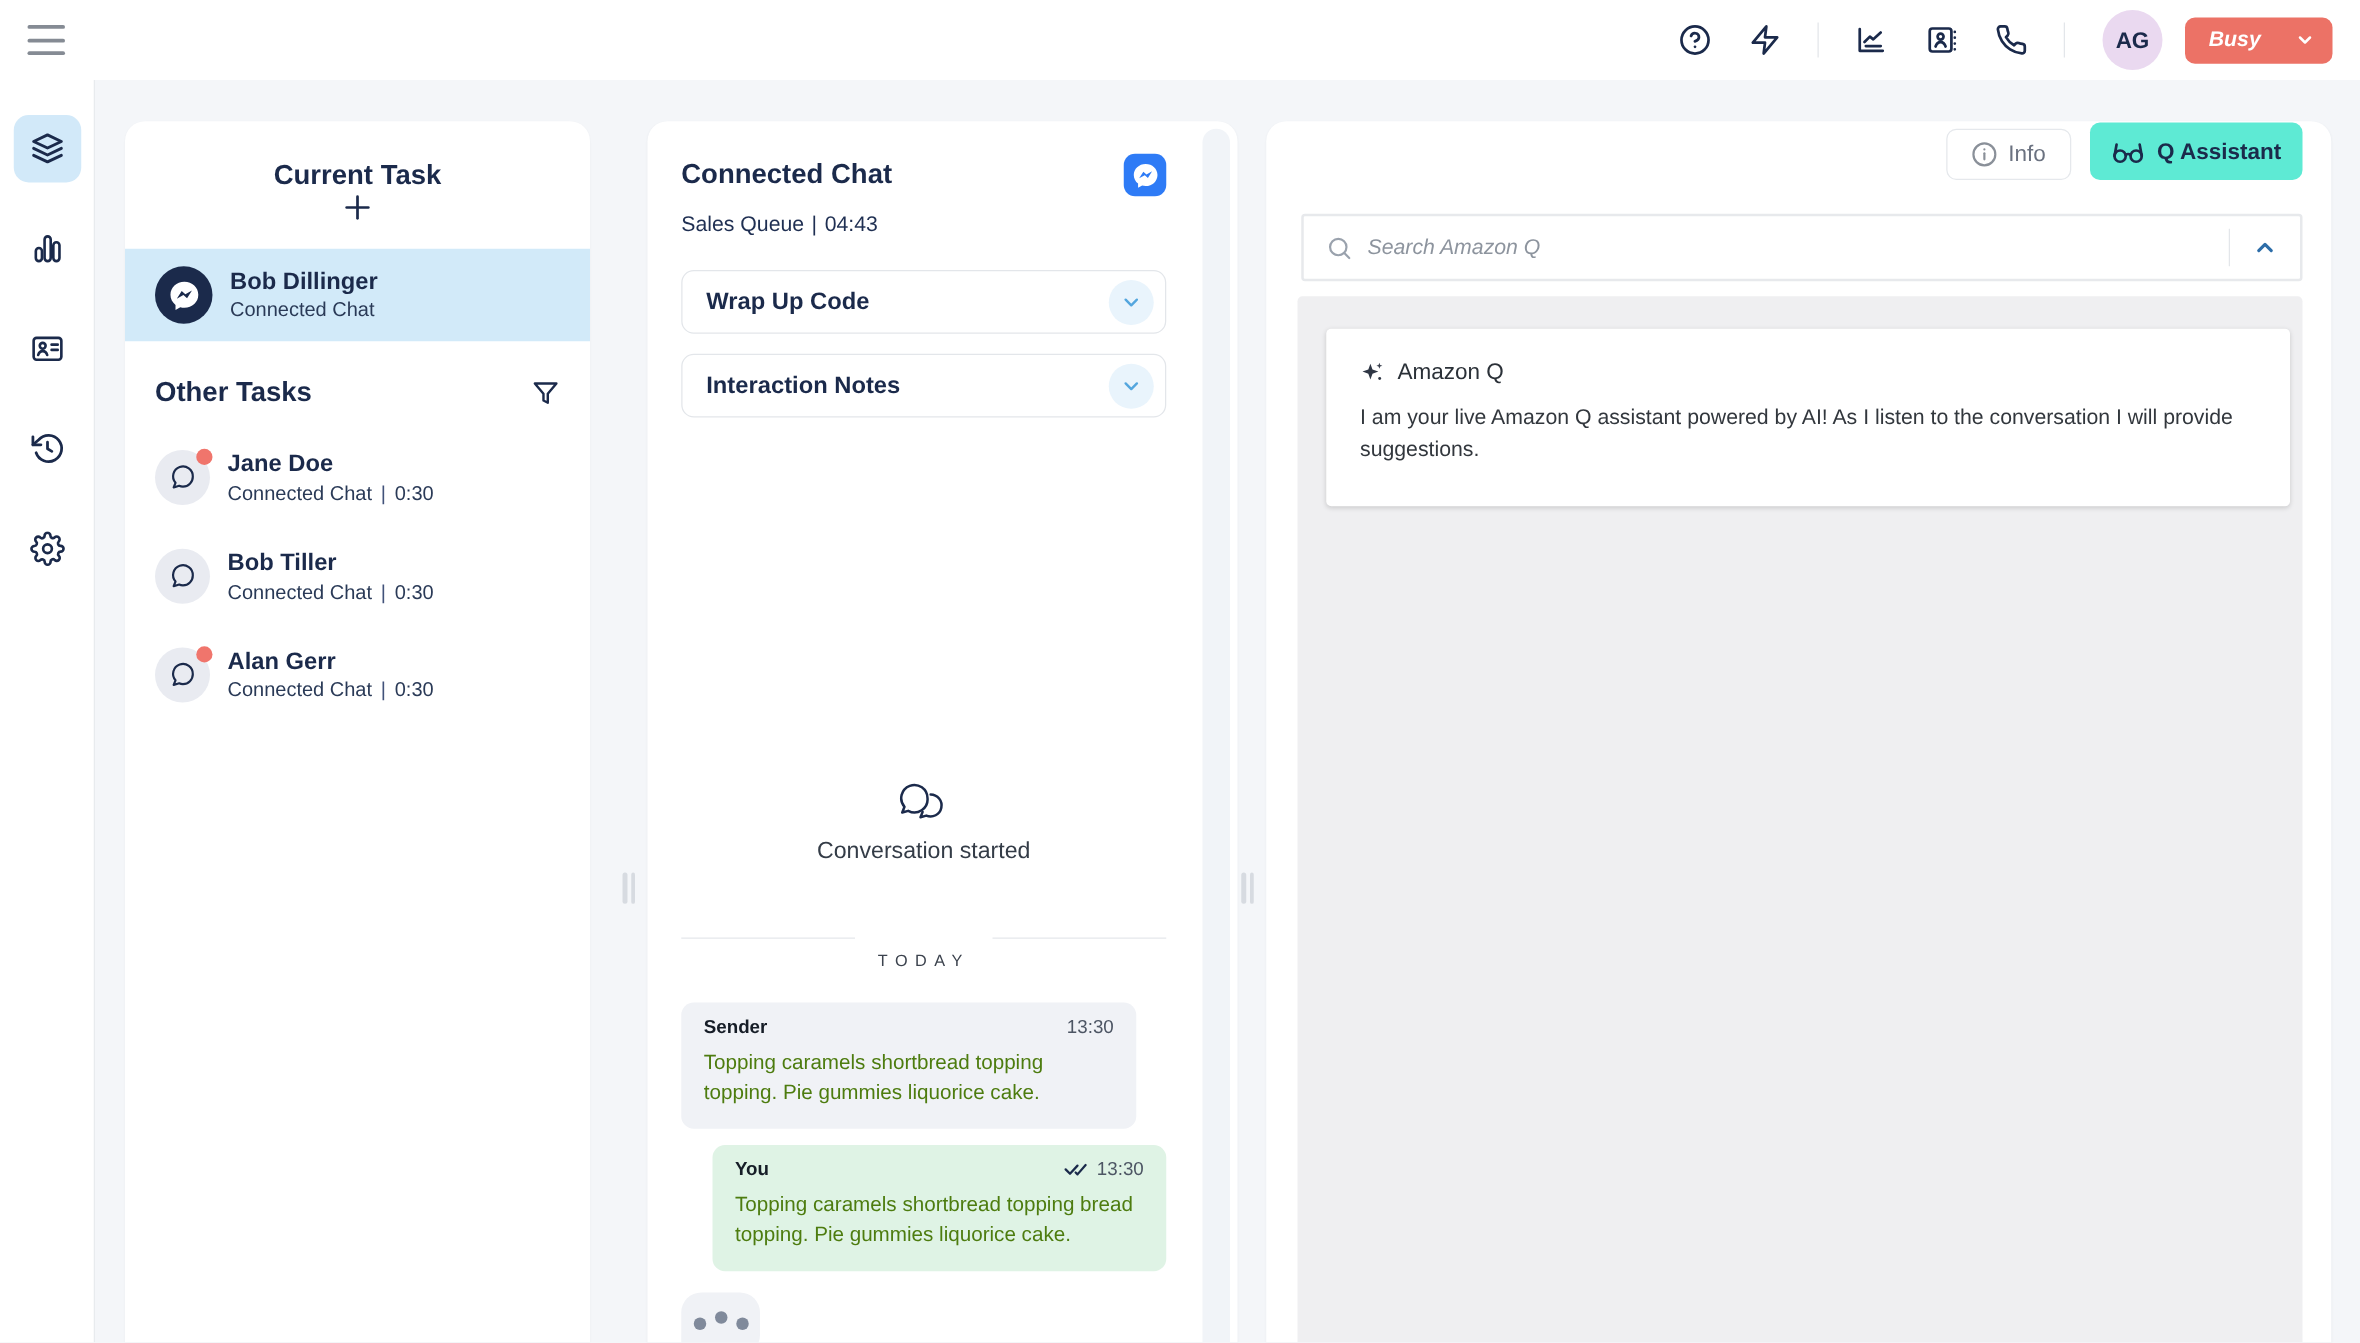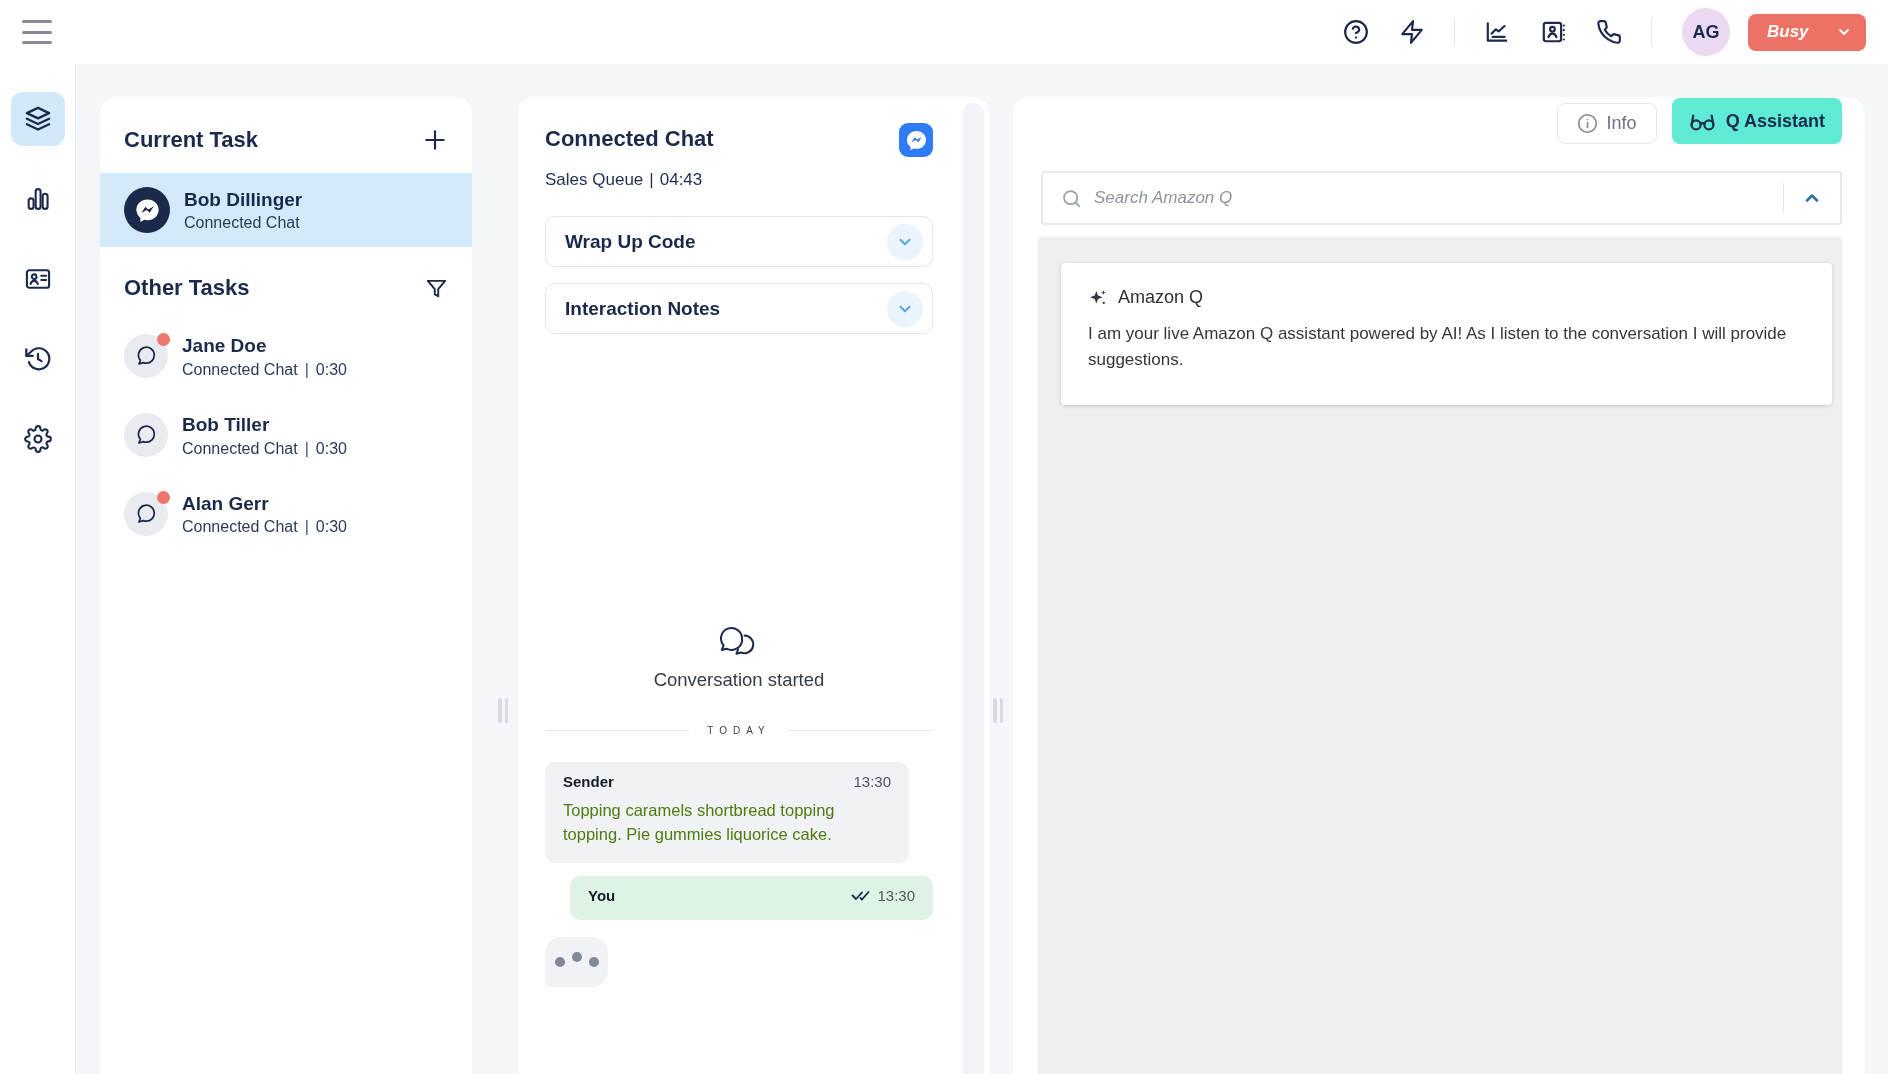--- a/index.html
+++ b/index.html
@@ -30,21 +30,21 @@
   .tasks-panel { left:100px; width:372px; }
   .chat-panel  { left:518px; width:472px; }
   .assistant-panel { left:1013px; width:852px; display:flex; flex-direction:column; }
 
   
   .gutter-handle { position:absolute; top:698px; height:25px; display:flex; gap:3px; cursor:col-resize; z-index:6; }
   .gutter-handle i { width:3.5px; height:25px; border-radius:2px; background:#d7dbe1; }
   .gutter-1 { left:498px; } .gutter-2 { left:993px; }
 
   
-  .panel-head { display:flex; align-items:center; justify-content:space-between; padding:30px 24px 20px; }
+  .panel-head { display:flex; align-items:center; justify-content:space-between; padding:30px 24px 20px;flex-direction:column; }
   .panel-title { font-size:22px; font-weight:bold; }
   .icon-btn { background:none; border:none; cursor:pointer; color:#1b2a4b; display:flex; align-items:center; justify-content:center; }
   .task-row { display:flex; align-items:center; gap:14px; padding:14px 24px; cursor:pointer; }
   .task-row.selected { background:#d2eaf9; }
   .task-avatar { position:relative; flex:none; width:46px; height:46px; border-radius:50%; display:flex; align-items:center; justify-content:center; }
   .task-avatar.brand { background:#1b2a4b; }
   .task-avatar.gray { width:44px; height:44px; background:#e9ebf1; color:#1b2a4b; }
   .unread-dot { position:absolute; top:-1px; right:-2px; width:13px; height:13px; border-radius:50%; background:#f0756c; }
   .task-name { font-size:19px; font-weight:bold; line-height:1.25; }
   .task-sub { font-size:16px; color:#2a3a57; margin-top:3px; }
@@ -61,21 +61,21 @@
   .chat-queue { margin-top:13px; font-size:17px; color:#1f2f52; }
   .chat-queue .sep { padding:0 6px; }
   .accordion { margin-top:26px; height:51px; border:1.5px solid #e3e6ea; border-radius:10px; display:flex; align-items:center; justify-content:space-between; padding:0 9px 0 19px; background:#fff; cursor:pointer; width:100%; font-family:inherit; }
   .accordion + .accordion { margin-top:16px; }
   .accordion-label { font-size:19px; font-weight:bold; color:#1b2a4b; }
   .chev-circle { width:36px; height:36px; border-radius:50%; background:#e9f4fc; display:flex; align-items:center; justify-content:center; color:#54a6de; }
   .conv-start { margin-top:292px; display:flex; flex-direction:column; align-items:center; }
   .conv-start-label { margin-top:10px; font-size:18.5px; color:#343c47; }
   .day-divider { margin-top:34px; display:flex; align-items:center; }
   .day-divider .line { flex:1; height:1px; background:#e5e8ec; }
-  .day-divider .day { padding:0 18px; font-size:10px; letter-spacing:6px; color:#3c434e; }
+  .day-divider .day { padding:0 18px; font-size:13px; letter-spacing:6px; color:#3c434e;margin-top:36px; }
   .bubble { border-radius:10px; padding:11px 18px 16px; margin-top:26px; }
   .bubble.incoming { background:#f0f2f6; width:364px; }
   .bubble.outgoing { background:#dff3e5; width:363px; margin-left:25px; margin-top:13px; }
   .bubble-head { display:flex; align-items:center; justify-content:space-between; }
   .bubble-author { font-size:15px; font-weight:bold; color:#161d27; }
   .bubble-time { font-size:15px; color:#4d5664; display:flex; align-items:center; gap:7px; }
   .bubble-text { margin-top:9px; font-size:16.5px; line-height:1.45; color:#4d7c0f; }
   .typing { margin-top:17px; width:63px; height:50px; background:#f0f2f6; border-radius:16px 16px 16px 4px; display:flex; align-items:center; justify-content:center; gap:7px; }
   .typing i { width:10px; height:10px; border-radius:50%; background:#808a9b; }
   .typing i:nth-child(2) { transform:translateY(-5px); }
@@ -326,20 +326,21 @@
       <div class="bubble-head">
         <span class="bubble-author">You</span>
         <span class="bubble-time">
           <svg width="19" height="14" viewBox="0 0 19 14" fill="none" stroke="#1b2a4b" stroke-width="1.8" stroke-linecap="round" stroke-linejoin="round">
               <path d="M1.5 7.5l3.5 3.5L11 4.5"></path>
               <path d="M9.5 10l1.5 1.5L17.5 4"></path>
             </svg>
           <span>13:30</span>
         </span>
       </div>
+      <div class="bubble-text">Topping caramels shortbread topping bread topping. Pie gummies liquorice cake.</div>
     </div>
 
     <div class="typing">
         <i></i>
         <i></i>
         <i></i>
       </div>
   </div>
 </section>
 

